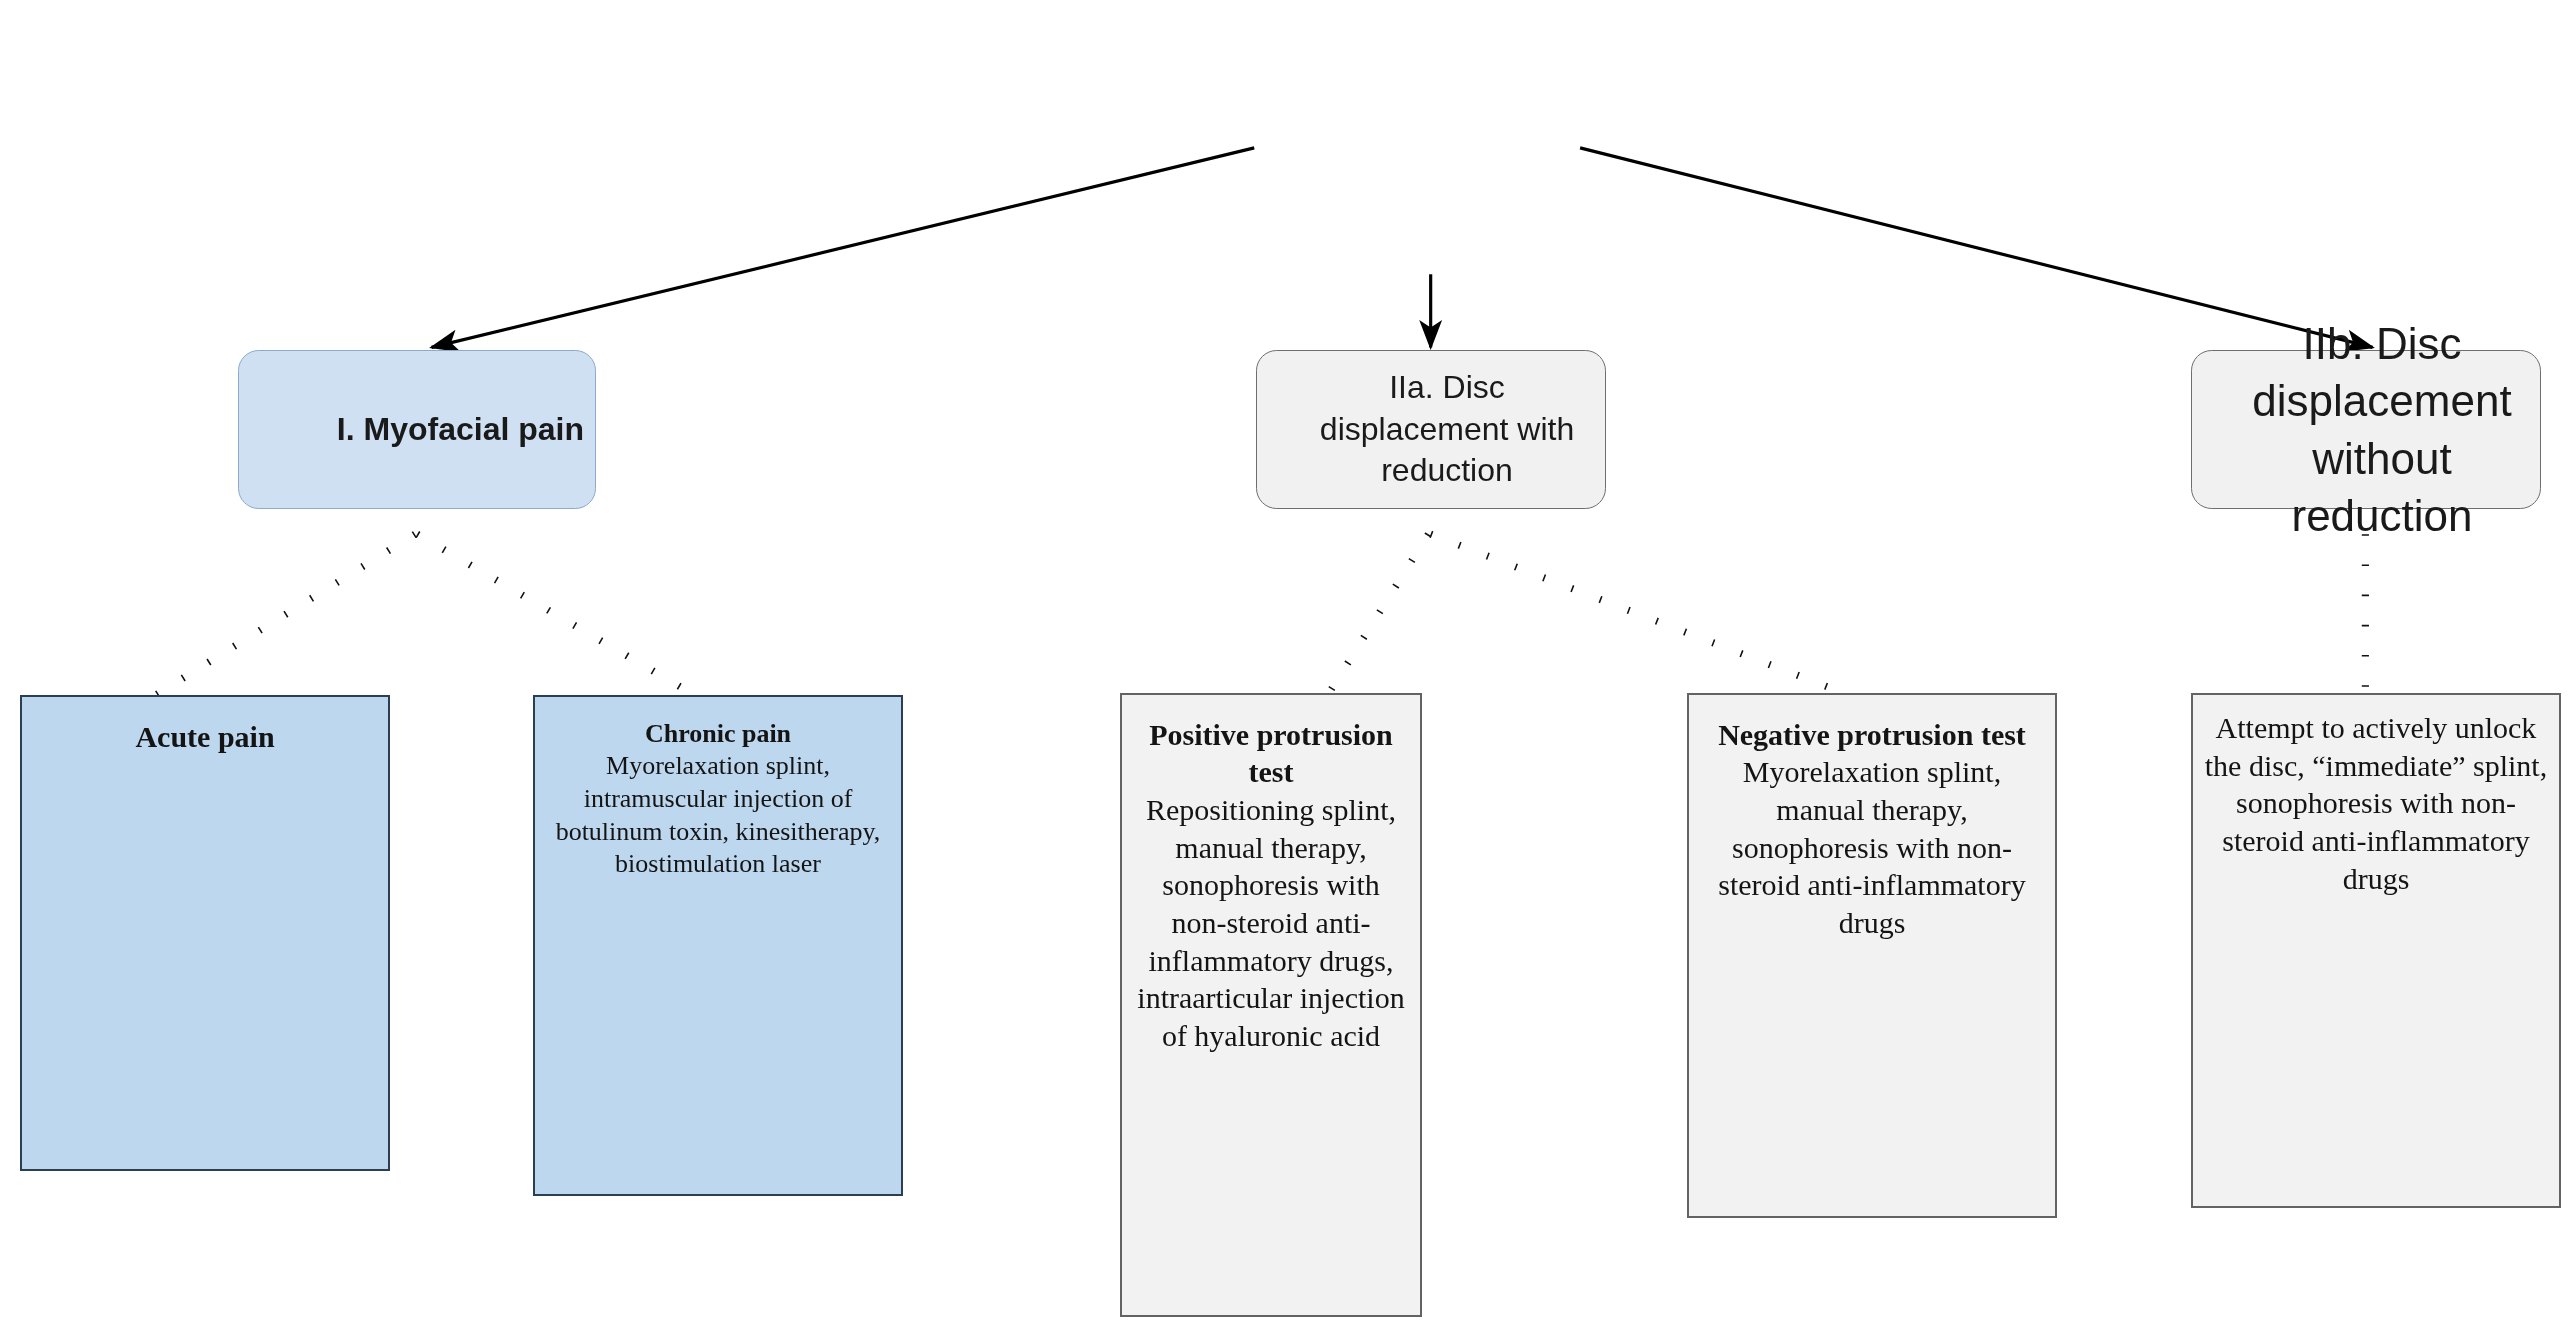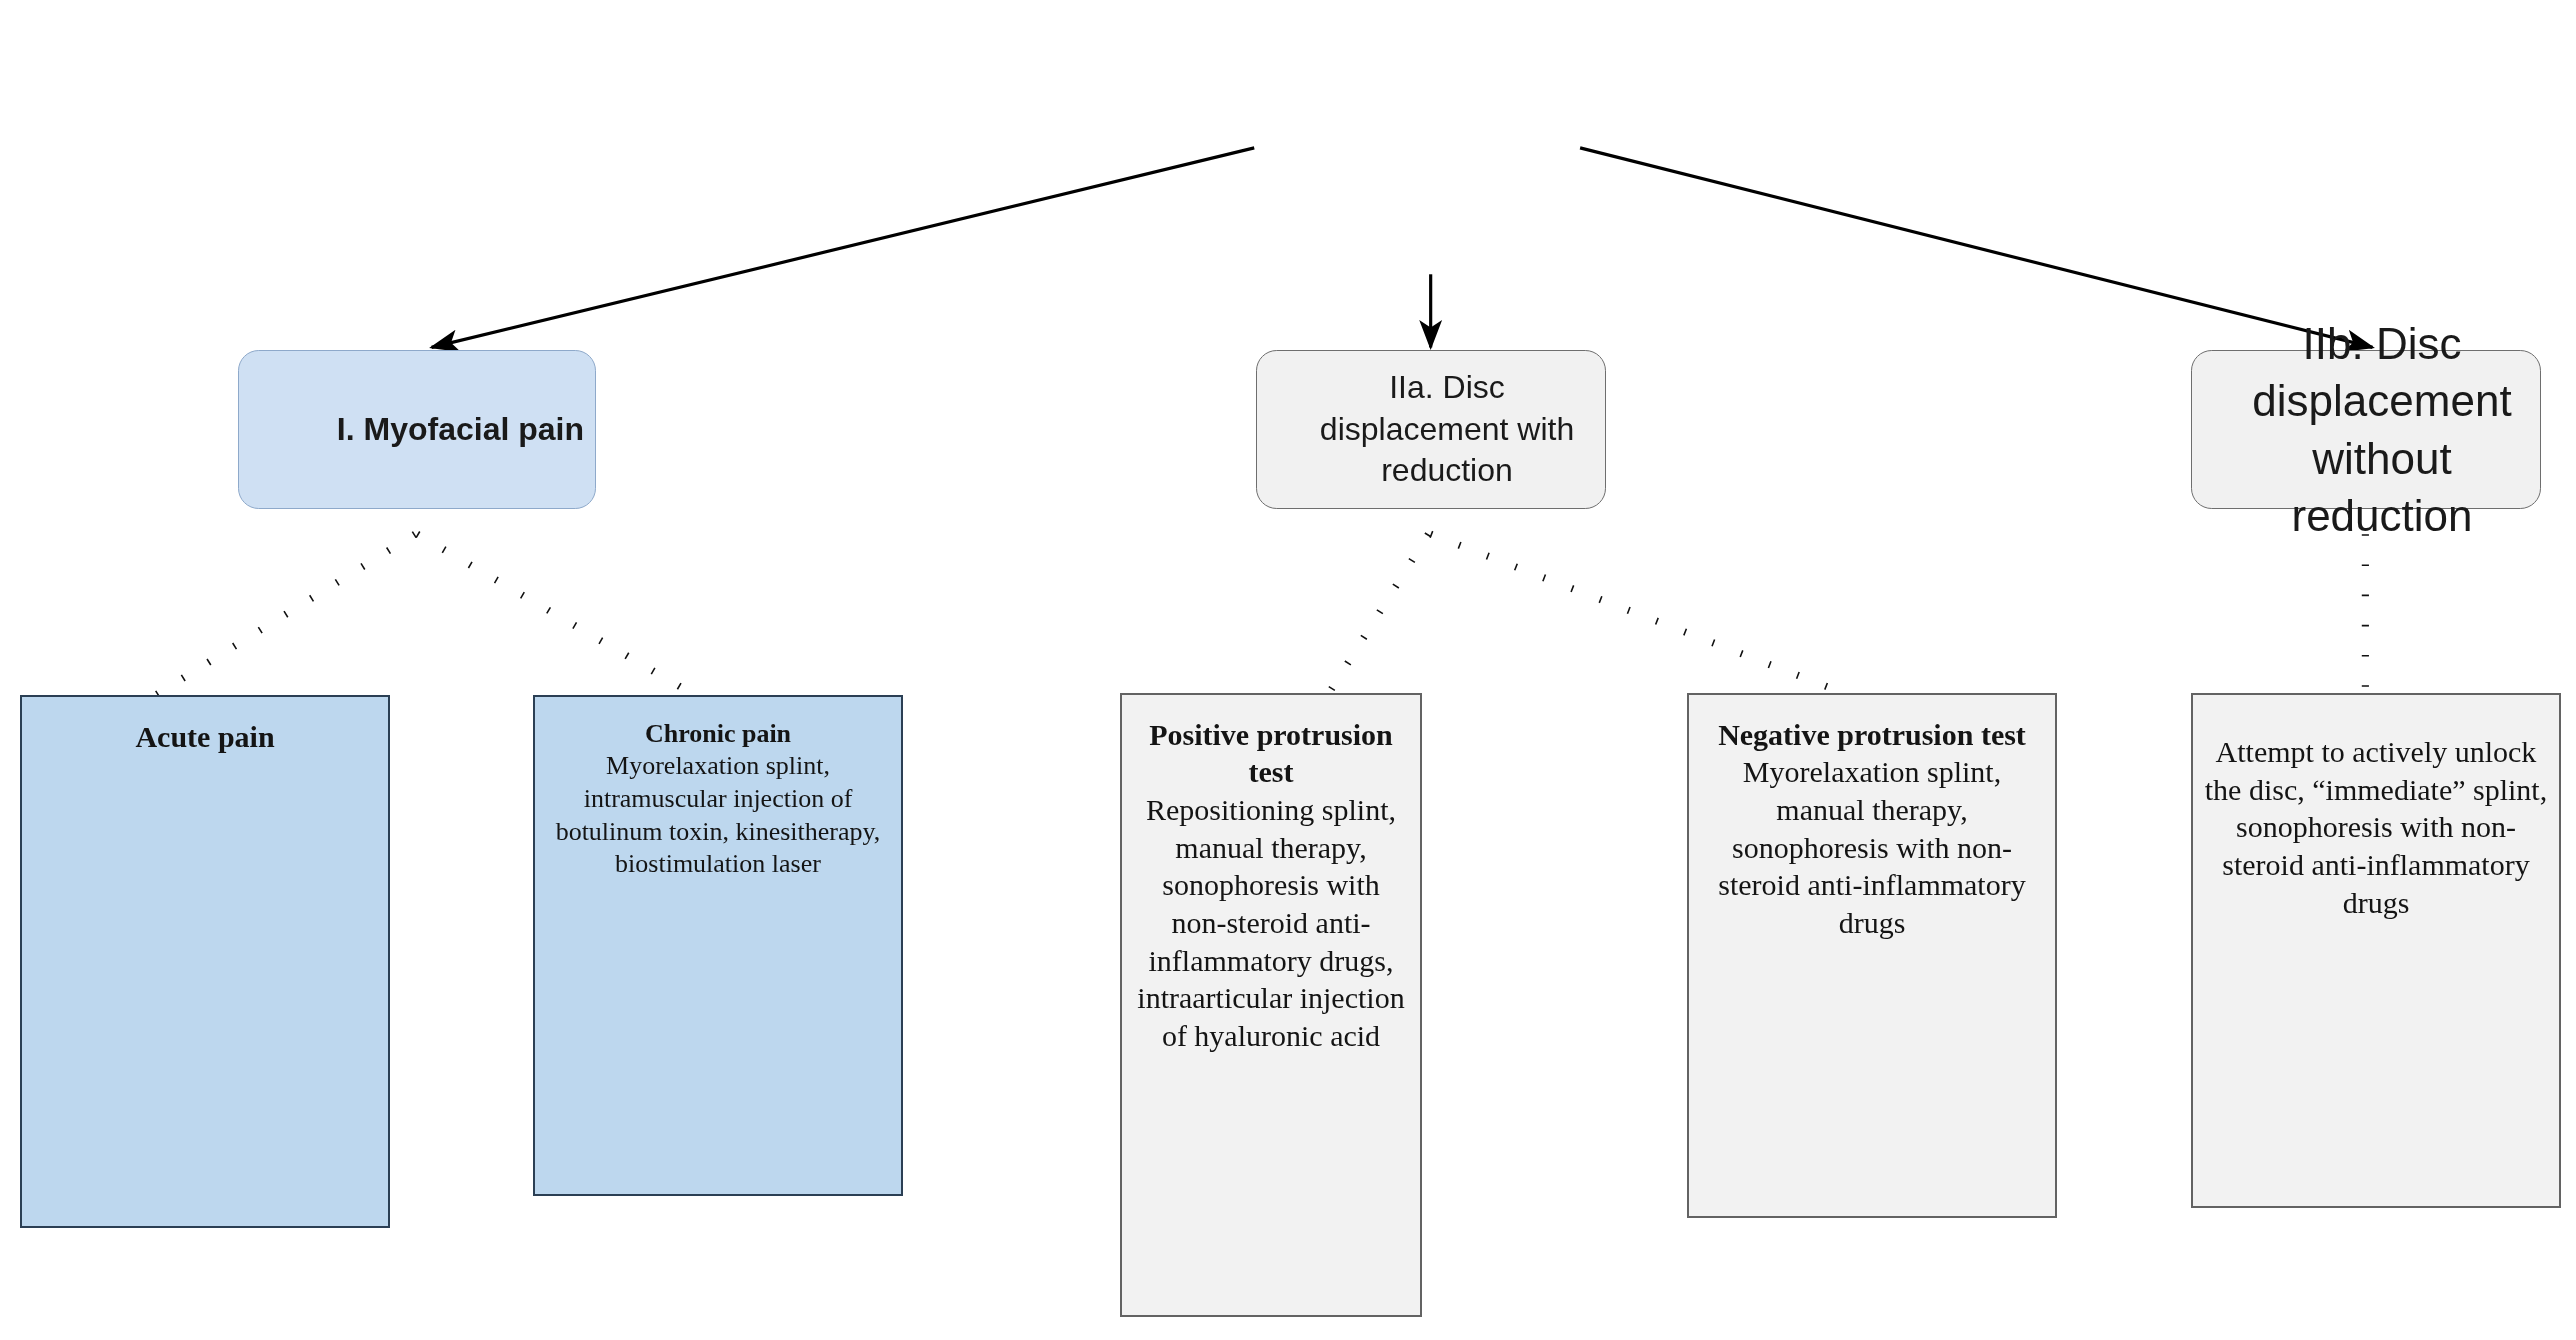--- a/index.html
+++ b/index.html
@@ -126,38 +126,38 @@
   </div>
 
   <div class="cat-node grey" style="left:1256px; top:350px; width:350px; height:159px; font-size:32px;">
     <span>IIa. Disc displacement with reduction</span>
   </div>
 
   <div class="cat-node grey" style="left:2191px; top:350px; width:350px; height:159px; font-size:44px;">
     <span>IIb. Disc displacement without reduction</span>
   </div>
 
-  <div class="leaf-node blue" style="left:20px; top:695px; width:370px; height:533px; font-size:30px;">
+  <div class="leaf-node blue" style="left:20px; top:695px; width:370px; height:476px; font-size:30px;">
     <span class="leaf-head">Acute pain</span>
   </div>
 
   <div class="leaf-node blue" style="left:533px; top:695px; width:370px; height:501px; font-size:26px;">
     <span class="leaf-head">Chronic pain</span>
     <span class="leaf-body">Myorelaxation splint, intramuscular injection of botulinum toxin, kinesitherapy, biostimulation laser</span>
   </div>
 
   <div class="leaf-node grey" style="left:1120px; top:693px; width:302px; height:624px; font-size:30px;">
     <span class="leaf-head">Positive protrusion test</span>
     <span class="leaf-body">Repositioning splint, manual therapy, sonophoresis with non-steroid anti-inflammatory drugs, intraarticular injection of hyaluronic acid</span>
   </div>
 
   <div class="leaf-node grey" style="left:1687px; top:693px; width:370px; height:525px; font-size:30px;">
     <span class="leaf-head">Negative protrusion test</span>
     <span class="leaf-body">Myorelaxation splint, manual therapy, sonophoresis with non-steroid anti-inflammatory drugs</span>
   </div>
 
-  <div class="leaf-node grey" style="left:2191px; top:693px; width:370px; height:515px; font-size:30px; padding-top:38px;">
+  <div class="leaf-node grey" style="left:2191px; top:693px; width:370px; height:515px; font-size:30px; padding-top:14px;">
 
     <span class="leaf-body">Attempt to actively unlock the disc, “immediate” splint, sonophoresis with non-steroid anti-inflammatory drugs</span>
   </div>
 
 </div>
 
 
 </body></html>

